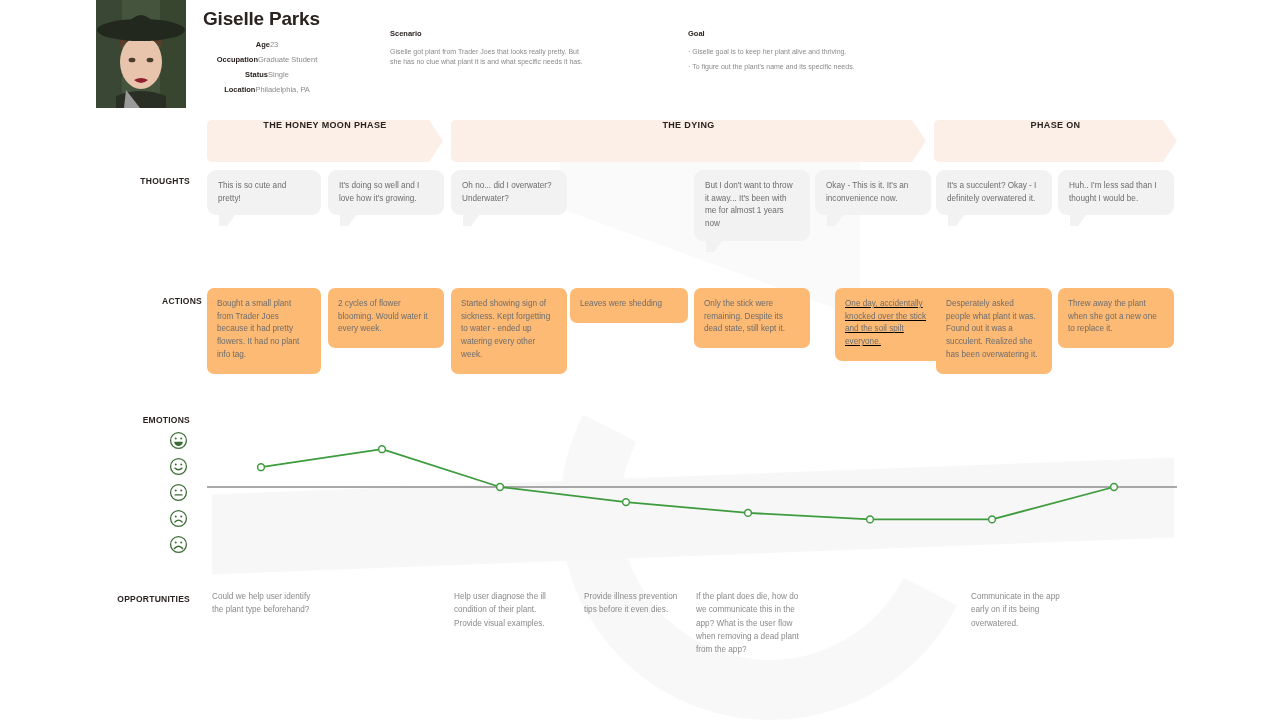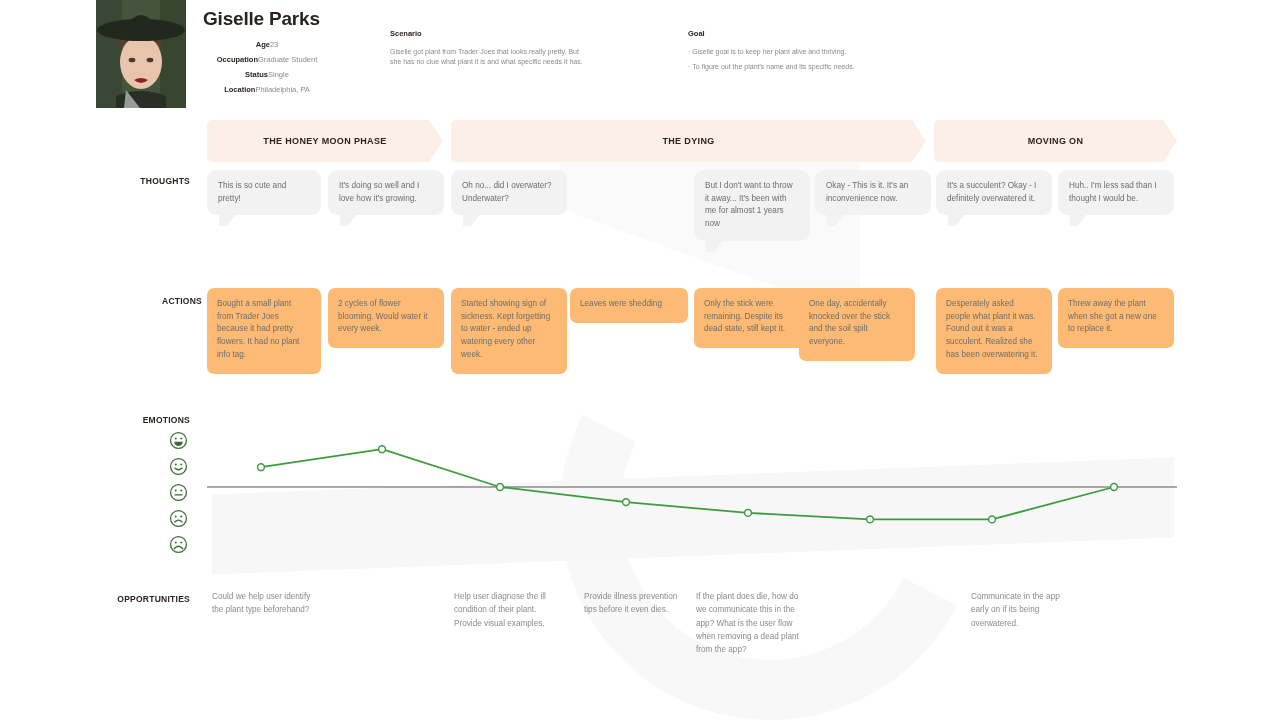--- a/index.html
+++ b/index.html
@@ -54,21 +54,21 @@
   .blk-line { font-size:7px; color:#8a8a8a; line-height:1.45; }
   .blk-scenario { left:390px; top:29px; width:280px; }
   .blk-goal { left:688px; top:29px; width:280px; }
   .blk-goal .blk-line { margin-bottom:5px; }
 
   
   .phases { position:absolute; left:207px; top:120px; width:970px; height:42px; z-index:2; }
   .phase {
     position:absolute; top:0; height:42px;
     background:#fbefe8;
-    display:flex; align-items:center; justify-content:center;
+    display:flex; justify-content:center;
     border-radius:5px;
     clip-path: polygon(0 0, calc(100% - 14px) 0, 100% 50%, calc(100% - 14px) 100%, 0 100%);
   }
   .phase-label {
     font-size:9px; font-weight:700; color:#2b2320; letter-spacing:.35px;
   }
   .phase-0 { left:0;     width:236px; }
   .phase-1 { left:244px; width:475px; }
   .phase-2 { left:727px; width:243px; }
 
@@ -187,21 +187,21 @@
   </div>
 
   <div class="phases">
     <div class="phase phase-0">
       <span class="phase-label">THE HONEY MOON PHASE</span>
     </div>
     <div class="phase phase-1">
       <span class="phase-label">THE DYING</span>
     </div>
     <div class="phase phase-2">
-      <span class="phase-label">MOVING ON</span>
+      <span class="phase-label">PHASE ON</span>
     </div>
   </div>
 
   <div class="row-label lbl-thoughts">THOUGHTS</div>
   <div class="row-label lbl-actions">ACTIONS</div>
   <div class="row-label lbl-emotions">EMOTIONS</div>
   <div class="row-label lbl-opportunities">OPPORTUNITIES</div>
 
   <div class="row row-thoughts">
     <div class="cell" style="left:0px;width:114px;">
@@ -236,21 +236,21 @@
     </div>
     <div class="cell" style="left:244px;width:116px;">
       <div class="acard">Started showing sign of sickness. Kept forgetting to water - ended up watering every other week.</div>
     </div>
     <div class="cell" style="left:363px;width:118px;">
       <div class="acard">Leaves were shedding</div>
     </div>
     <div class="cell" style="left:487px;width:116px;">
       <div class="acard">Only the stick were remaining. Despite its dead state, still kept it.</div>
     </div>
-    <div class="cell" style="left:592px;width:116px;">
+    <div class="cell" style="left:628px;width:116px;text-decoration:underline;">
       <div class="acard">One day, accidentally knocked over the stick and the soil spilt everyone.</div>
     </div>
     <div class="cell" style="left:729px;width:116px;">
       <div class="acard">Desperately asked people what plant it was. Found out it was a succulent. Realized she has been overwatering it.</div>
     </div>
     <div class="cell" style="left:851px;width:116px;">
       <div class="acard">Threw away the plant when she got a new one to replace it.</div>
     </div>
   </div>
 

